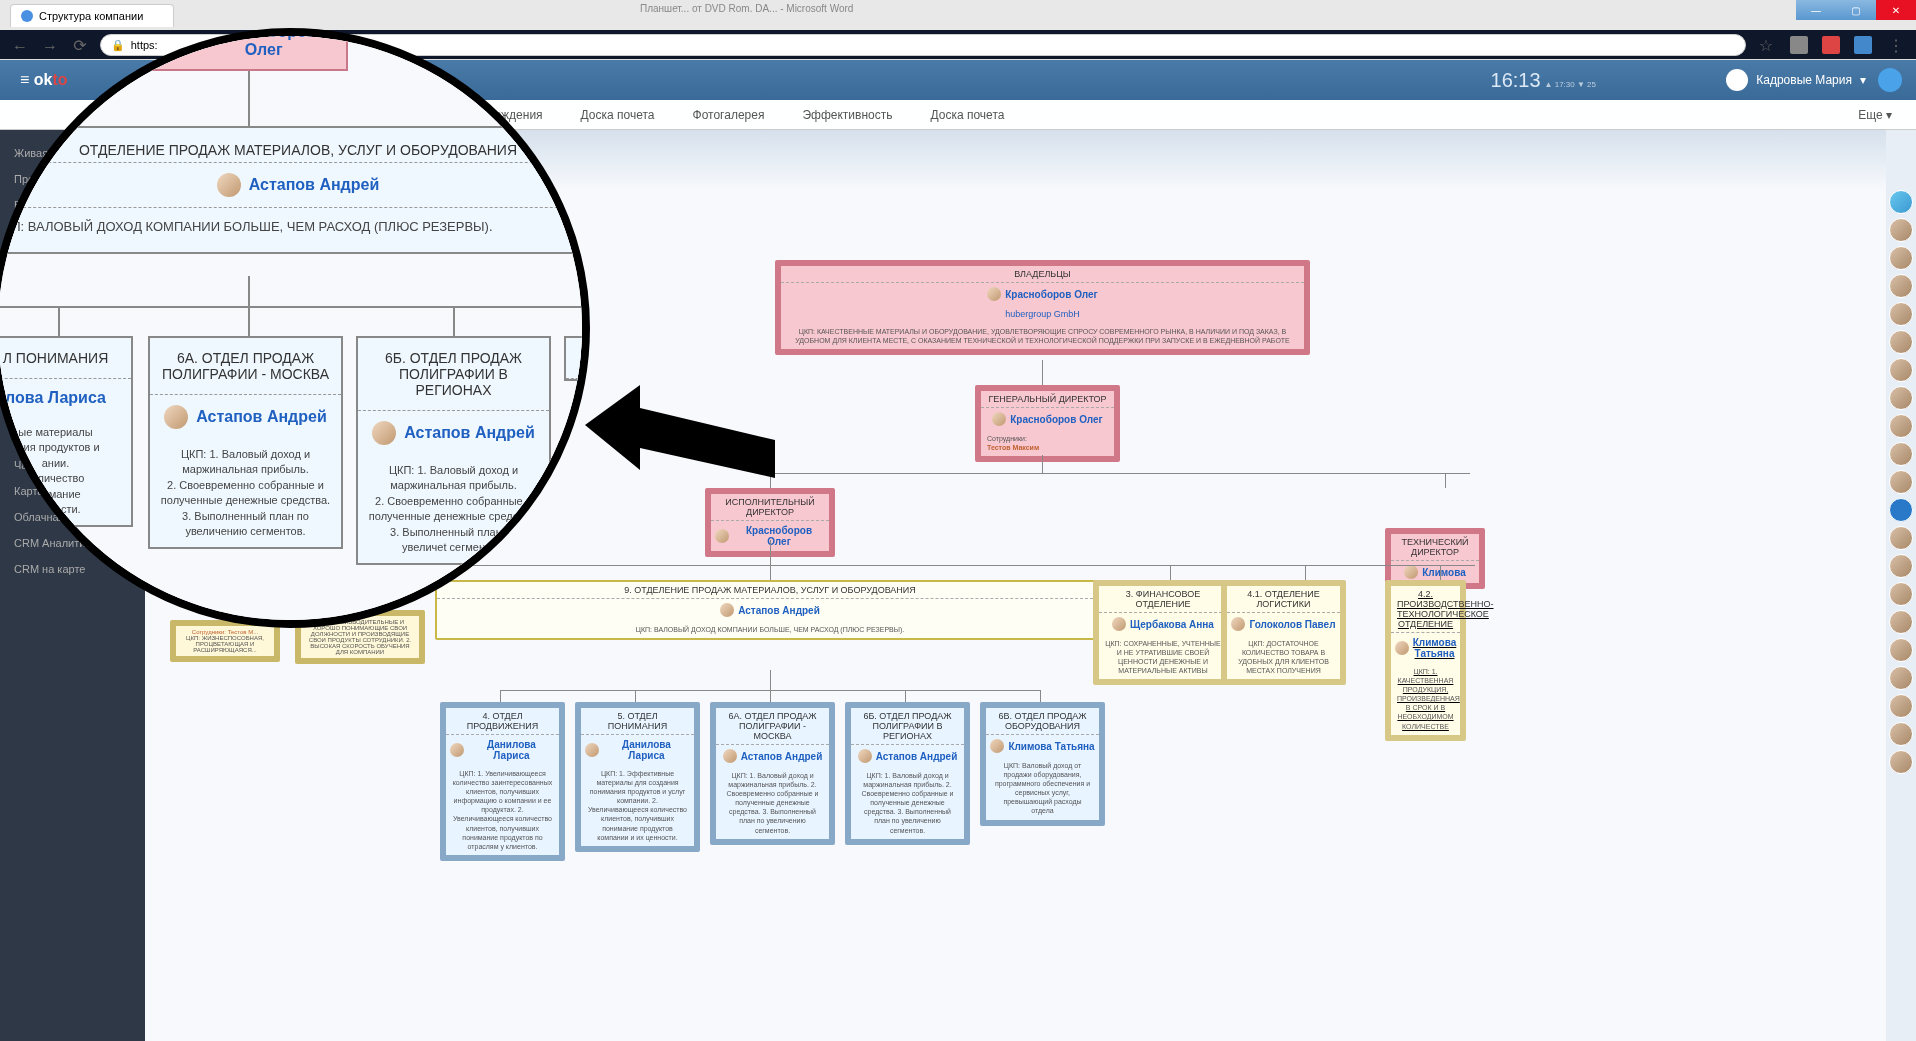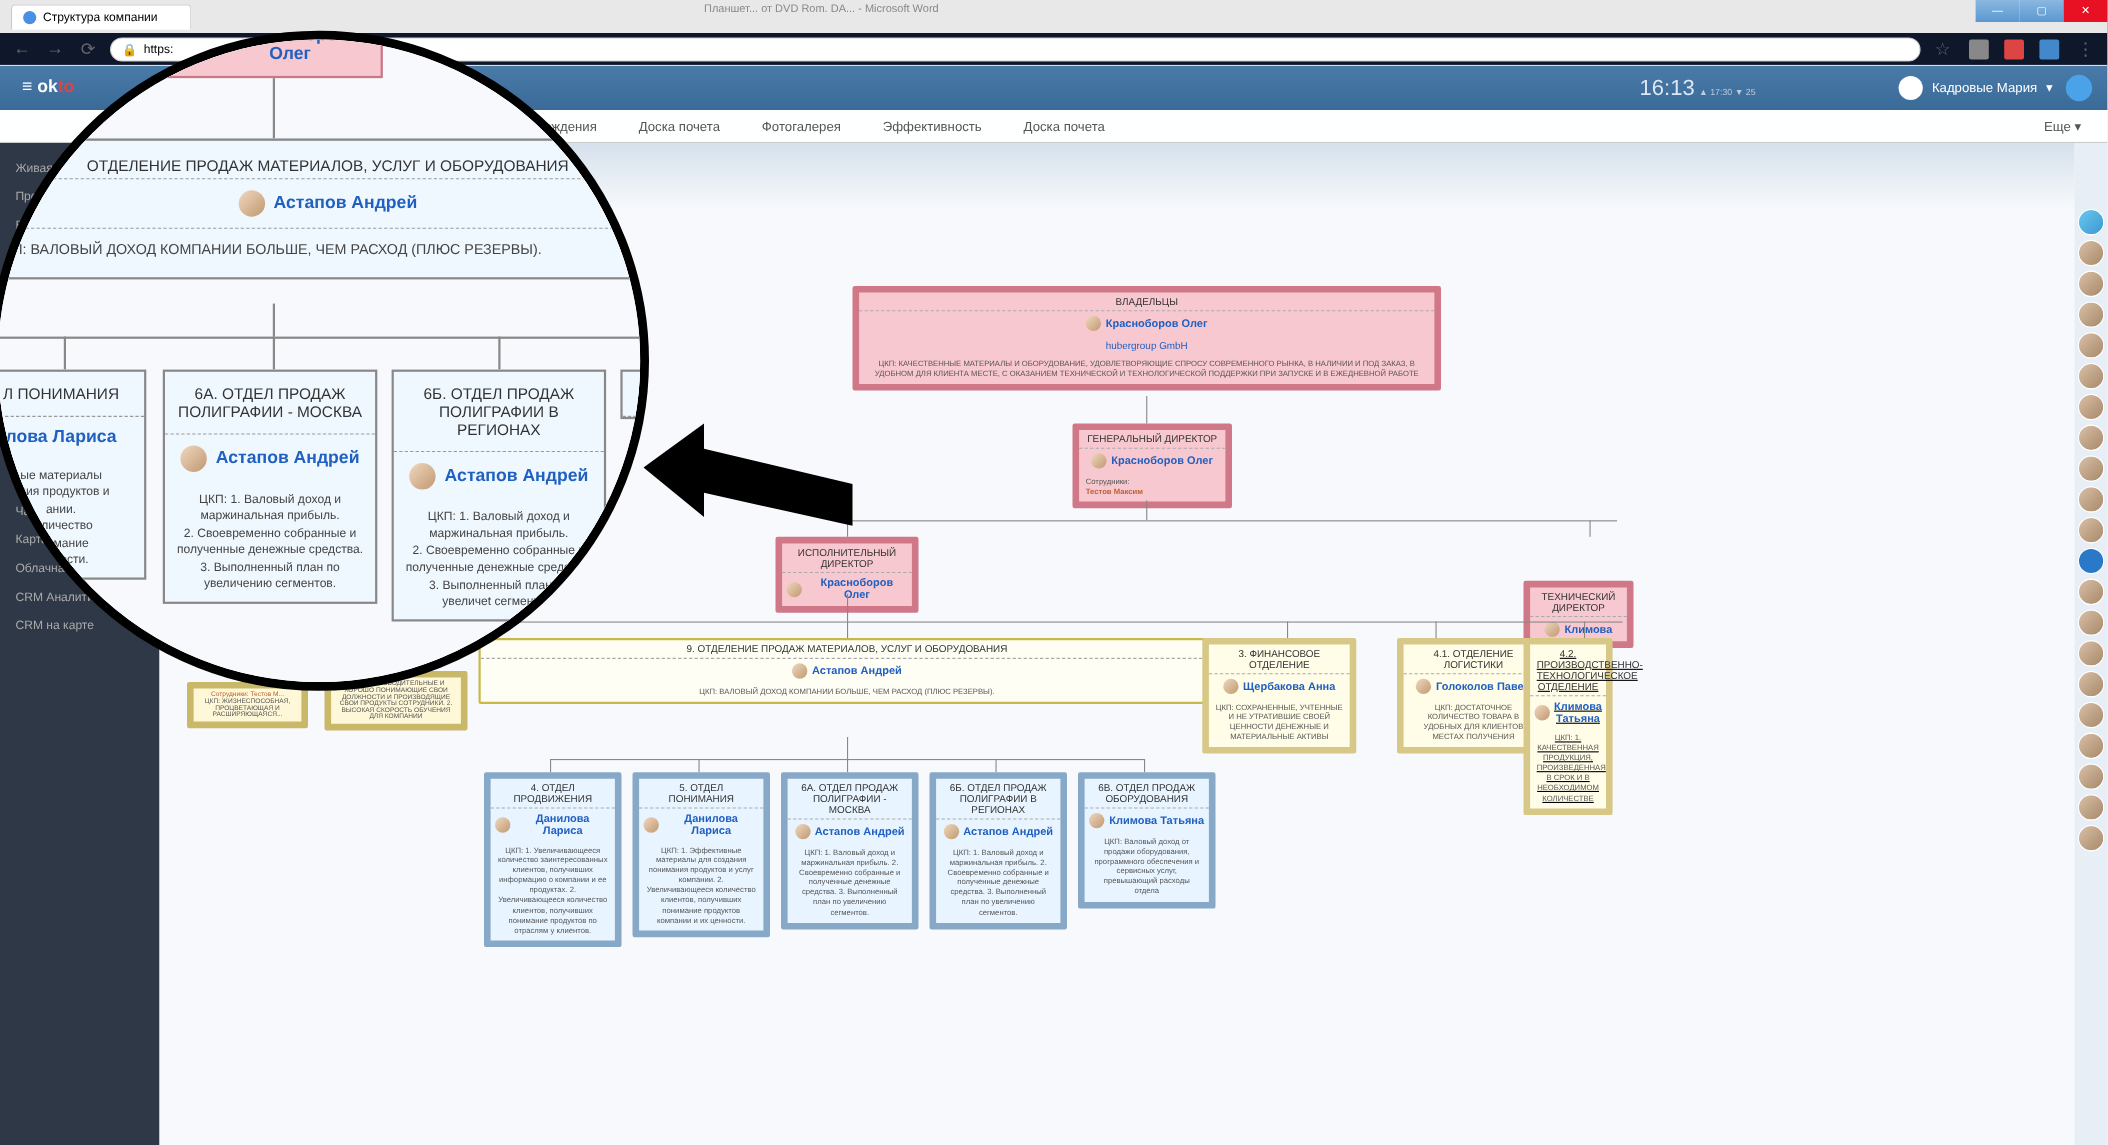--- a/index.html
+++ b/index.html
@@ -219,21 +219,21 @@
 
     <div class="node lightyellow" style="left:948px; top:450px; width:140px;">
       <div class="node-header">3. ФИНАНСОВОЕ ОТДЕЛЕНИЕ</div>
       <div class="node-person">
           <span class="pav"></span>
           <span>Щербакова Анна</span>
         </div>
       <div class="node-desc">ЦКП: СОХРАНЕННЫЕ, УЧТЕННЫЕ И НЕ УТРАТИВШИЕ СВОЕЙ ЦЕННОСТИ ДЕНЕЖНЫЕ И МАТЕРИАЛЬНЫЕ АКТИВЫ</div>
     </div>
 
-    <div class="node lightyellow" style="left:1125px; top:450px; width:139px;">
+    <div class="node lightyellow" style="left:1076px; top:450px; width:125px;">
       <div class="node-header">4.1. ОТДЕЛЕНИЕ ЛОГИСТИКИ</div>
       <div class="node-person">
           <span class="pav"></span>
           <span>Голоколов Павел</span>
         </div>
       <div class="node-desc">ЦКП: ДОСТАТОЧНОЕ КОЛИЧЕСТВО ТОВАРА В УДОБНЫХ ДЛЯ КЛИЕНТОВ МЕСТАХ ПОЛУЧЕНИЯ</div>
     </div>
 
     <div class="node lightyellow" style="left:1240px; top:450px; width:81px;text-decoration:underline;">
       <div class="node-header">4.2. ПРОИЗВОДСТВЕННО-ТЕХНОЛОГИЧЕСКОЕ ОТДЕЛЕНИЕ</div>

